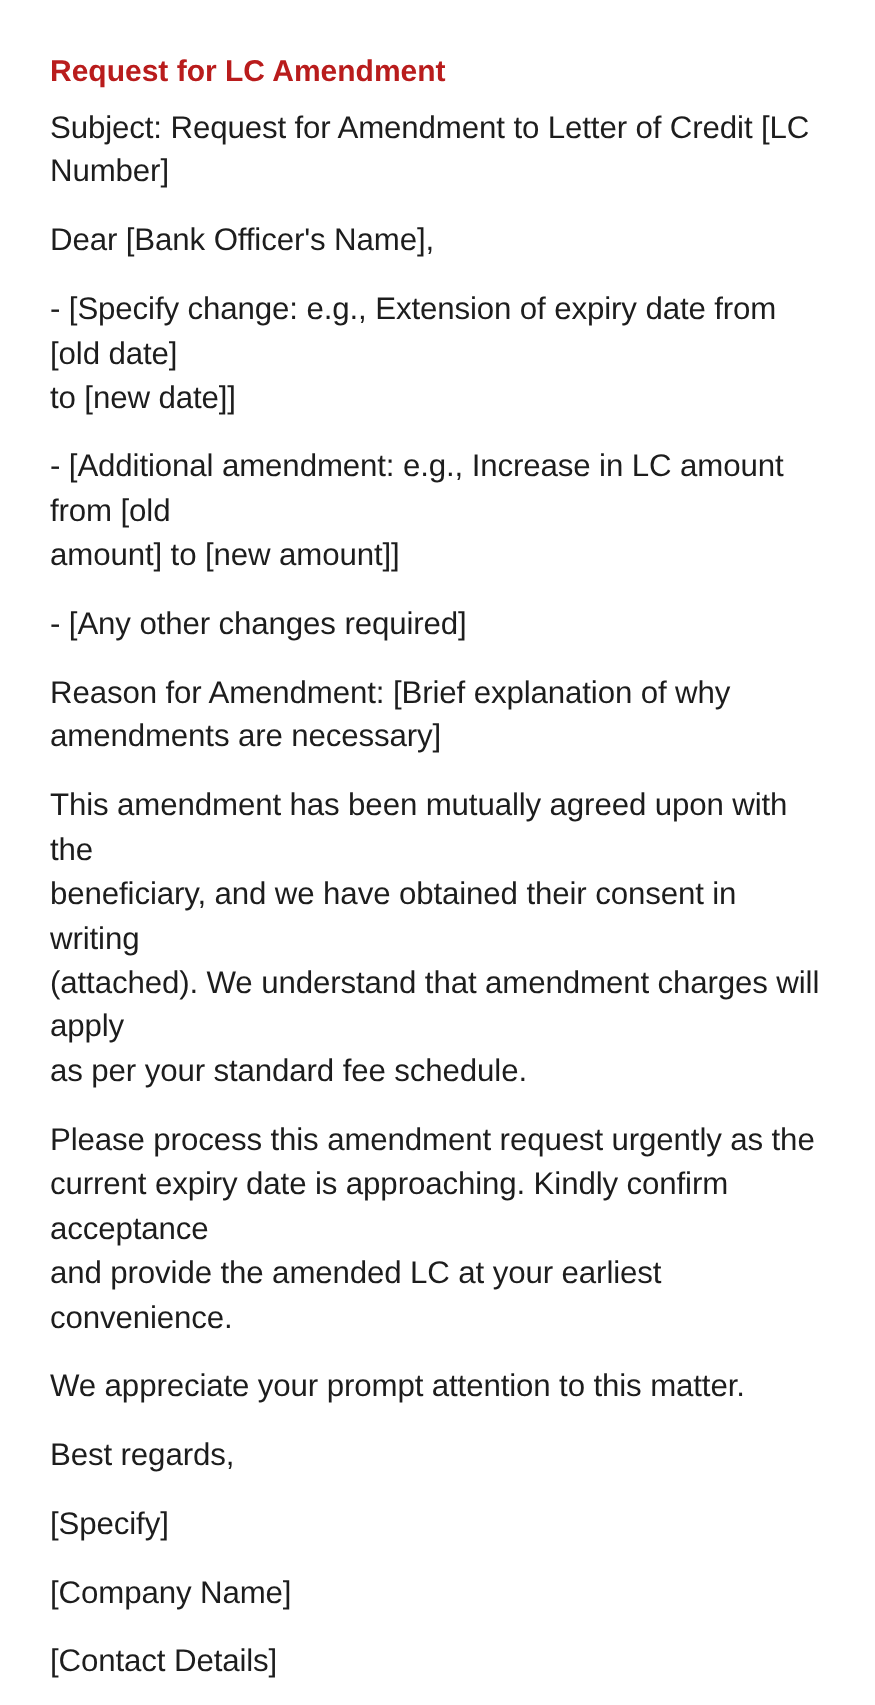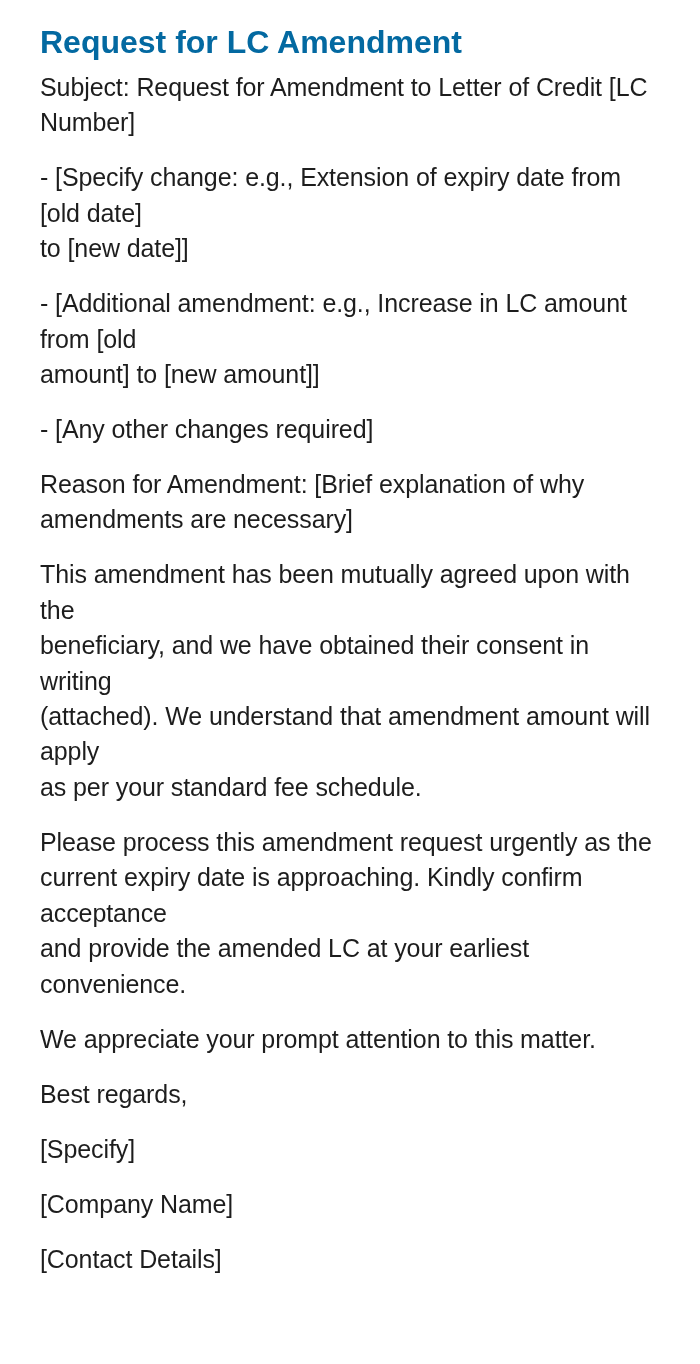--- a/index.html
+++ b/index.html
@@ -13,53 +13,54 @@
     overflow: hidden;
     font-family: "Liberation Sans", "DejaVu Sans", sans-serif;
     color: #1d1d1d;
     -webkit-font-smoothing: antialiased;
   }
   .doc {
     padding: 26px 40px 0 40px;
     box-sizing: border-box;
   }
   .doc-title {
-    font-size: 32px;
+    font-size: 24px;
     font-weight: 700;
     line-height: 31px;
-    margin: 1px 0 12px 0;
-    color: #0369a1;
+    margin: 16px 0 12px 0;
+    color: #b91c1c;
   }
   .para {
     font-size: 25px;
     font-weight: 400;
     line-height: 35.4px;
     margin: 0 0 19.6px 0;
     white-space: pre-line; 
     letter-spacing: -0.1px;
   }
 </style>
 </head>
 <body>
 
 <div class="doc">
   <h1 class="doc-title">Request for LC Amendment</h1>
 
   <p class="para">Subject: Request for Amendment to Letter of Credit [LC
 Number]</p>
+  <p class="para">Dear [Bank Officer's Name],</p>
   <p class="para">- [Specify change: e.g., Extension of expiry date from [old date]
 to [new date]]</p>
   <p class="para">- [Additional amendment: e.g., Increase in LC amount from [old
 amount] to [new amount]]</p>
   <p class="para">- [Any other changes required]</p>
   <p class="para">Reason for Amendment: [Brief explanation of why
 amendments are necessary]</p>
   <p class="para">This amendment has been mutually agreed upon with the
 beneficiary, and we have obtained their consent in writing
-(attached). We understand that amendment amount will apply
+(attached). We understand that amendment charges will apply
 as per your standard fee schedule.</p>
   <p class="para">Please process this amendment request urgently as the
 current expiry date is approaching. Kindly confirm acceptance
 and provide the amended LC at your earliest convenience.</p>
   <p class="para">We appreciate your prompt attention to this matter.</p>
   <p class="para">Best regards,</p>
   <p class="para">[Specify]</p>
   <p class="para">[Company Name]</p>
   <p class="para">[Contact Details]</p>
 </div>

